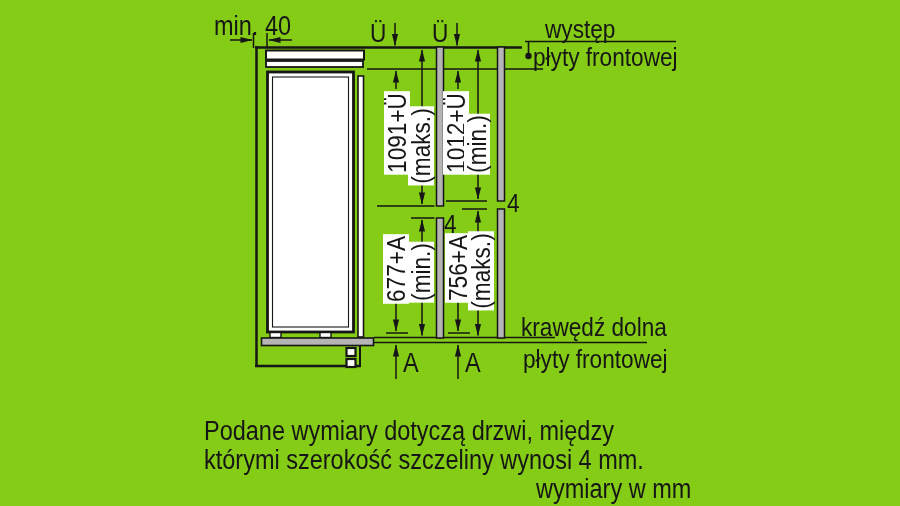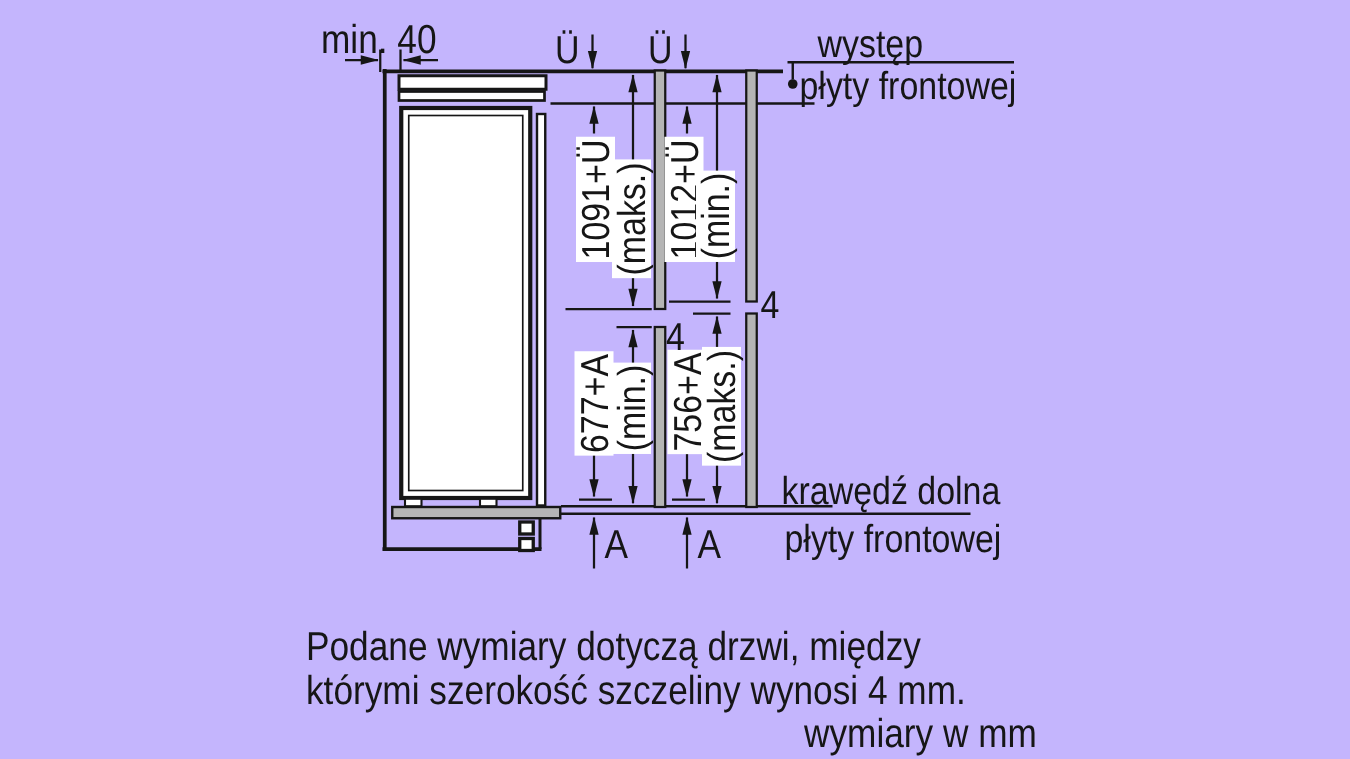--- a/index.html
+++ b/index.html
@@ -1,16 +1,16 @@
 <!DOCTYPE html>
 <html><head>
 <meta charset="utf-8">
 <style>
   html,body{margin:0;padding:0;background:#ffffff;}
-  #stage{position:relative;width:900px;height:506px;background:#c4b5fd;overflow:hidden;
+  #stage{position:relative;width:900px;height:506px;background:#84cc16;overflow:hidden;
          font-family:"Liberation Sans",sans-serif;color:#161616;}
   #diagram-svg{position:absolute;left:0;top:0;}
   .lbl{position:absolute;font-size:26px;line-height:1;white-space:nowrap;color:#161616;
        transform:scaleX(0.87);transform-origin:0 0;}
   .lbl.rot{transform:translate(-50%,-50%) rotate(-90deg) scaleX(0.87);transform-origin:center center;
            background:#ffffff;padding:0 2px;}
   .lbl.big{font-size:27px;}
   svg line,svg rect,svg polyline{stroke:#161616;}
 </style>
 </head>

